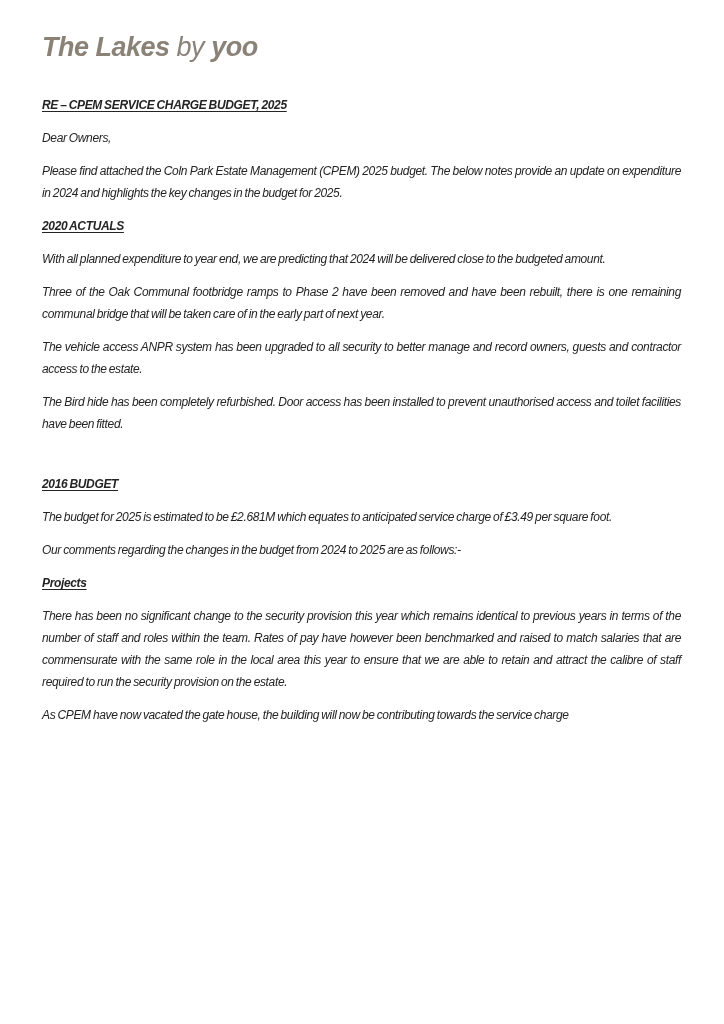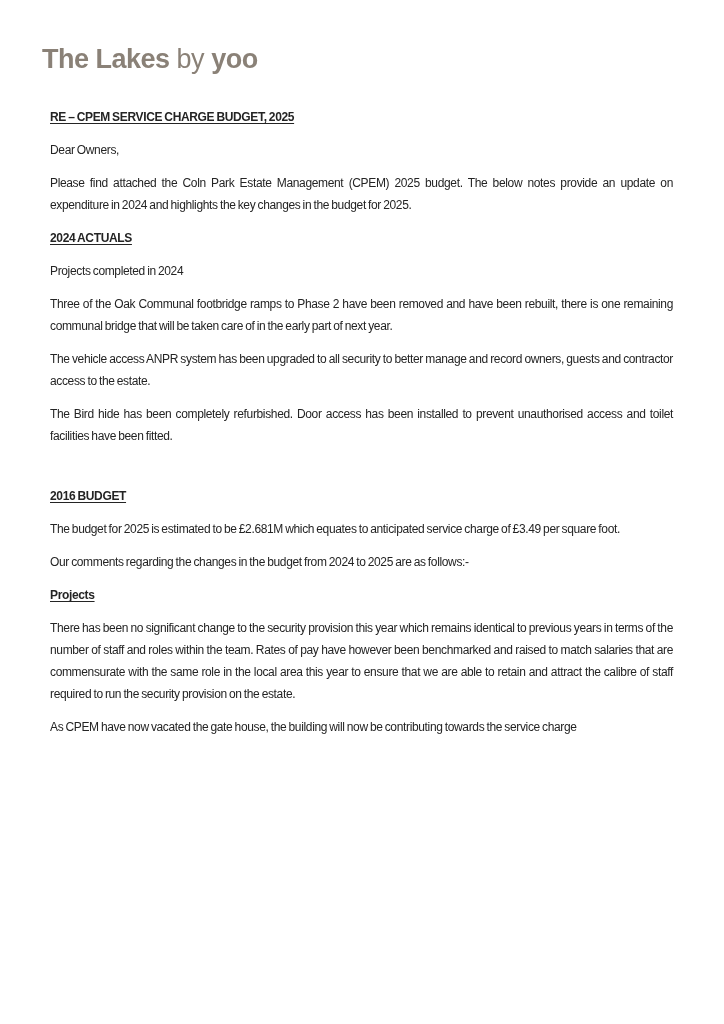--- a/index.html
+++ b/index.html
@@ -11,43 +11,44 @@
     width: 724px;
     height: 1024px;
     overflow: hidden;
     font-family: "Liberation Sans", sans-serif;
     color: #242424;
   }
   .page {
     box-sizing: border-box;
     width: 724px;
     height: 976px;
-    padding: 44px 43px 0 42px;
+    padding: 32px 43px 0 42px;
     background: #ffffff;
+    font-style: italic;
   }
   .logo {
     font-size: 27px;
     line-height: 30px;
     font-weight: 700;
     color: #8a8177;
     letter-spacing: -0.5px;
     white-space: nowrap;
   }
   .logo .light {
     font-weight: 400;
   }
   .doc {
     margin-top: 32px;
     font-size: 12px;
     line-height: 22px;
     letter-spacing: -0.35px;
     word-spacing: -0.8px;
   }
   .doc p {
-    margin: 11px 8px;
+    margin: 11px 0;
   }
   .heading {
     font-weight: 700;
     text-decoration: underline;
     text-underline-offset: 2px;
   }
   .justify {
     text-align: justify;
   }
   .gap-before {
@@ -64,26 +65,26 @@
   </div>
 
   <div class="doc">
 
     <p class="heading">RE – CPEM SERVICE CHARGE BUDGET, 2025</p>
 
     <p>Dear Owners,</p>
 
     <p class="justify">Please find attached the Coln Park Estate Management (CPEM) 2025 budget. The below notes provide an update on expenditure in 2024 and highlights the key changes in the budget for 2025.</p>
 
-    <p class="heading">2024 ACTUALS</p>
+    <p class="heading">2020 ACTUALS</p>
 
 
 
+    <p>With all planned expenditure to year end, we are predicting that 2024 will be delivered close to the budgeted amount.</p>
 
-    <p>Projects completed in 2024</p>
 
 
     <p class="justify">Three of the Oak Communal footbridge ramps to Phase 2 have been removed and have been rebuilt, there is one remaining communal bridge that will be taken care of in the early part of next year.</p>
 
     <p class="justify">The vehicle access ANPR system has been upgraded to all security to better manage and record owners, guests and contractor access to the estate.</p>
 
     <p class="justify">The Bird hide has been completely refurbished.  Door access has been installed to prevent unauthorised access and toilet facilities have been fitted.</p>
 
     <p class="heading gap-before">2016 BUDGET</p>
 

